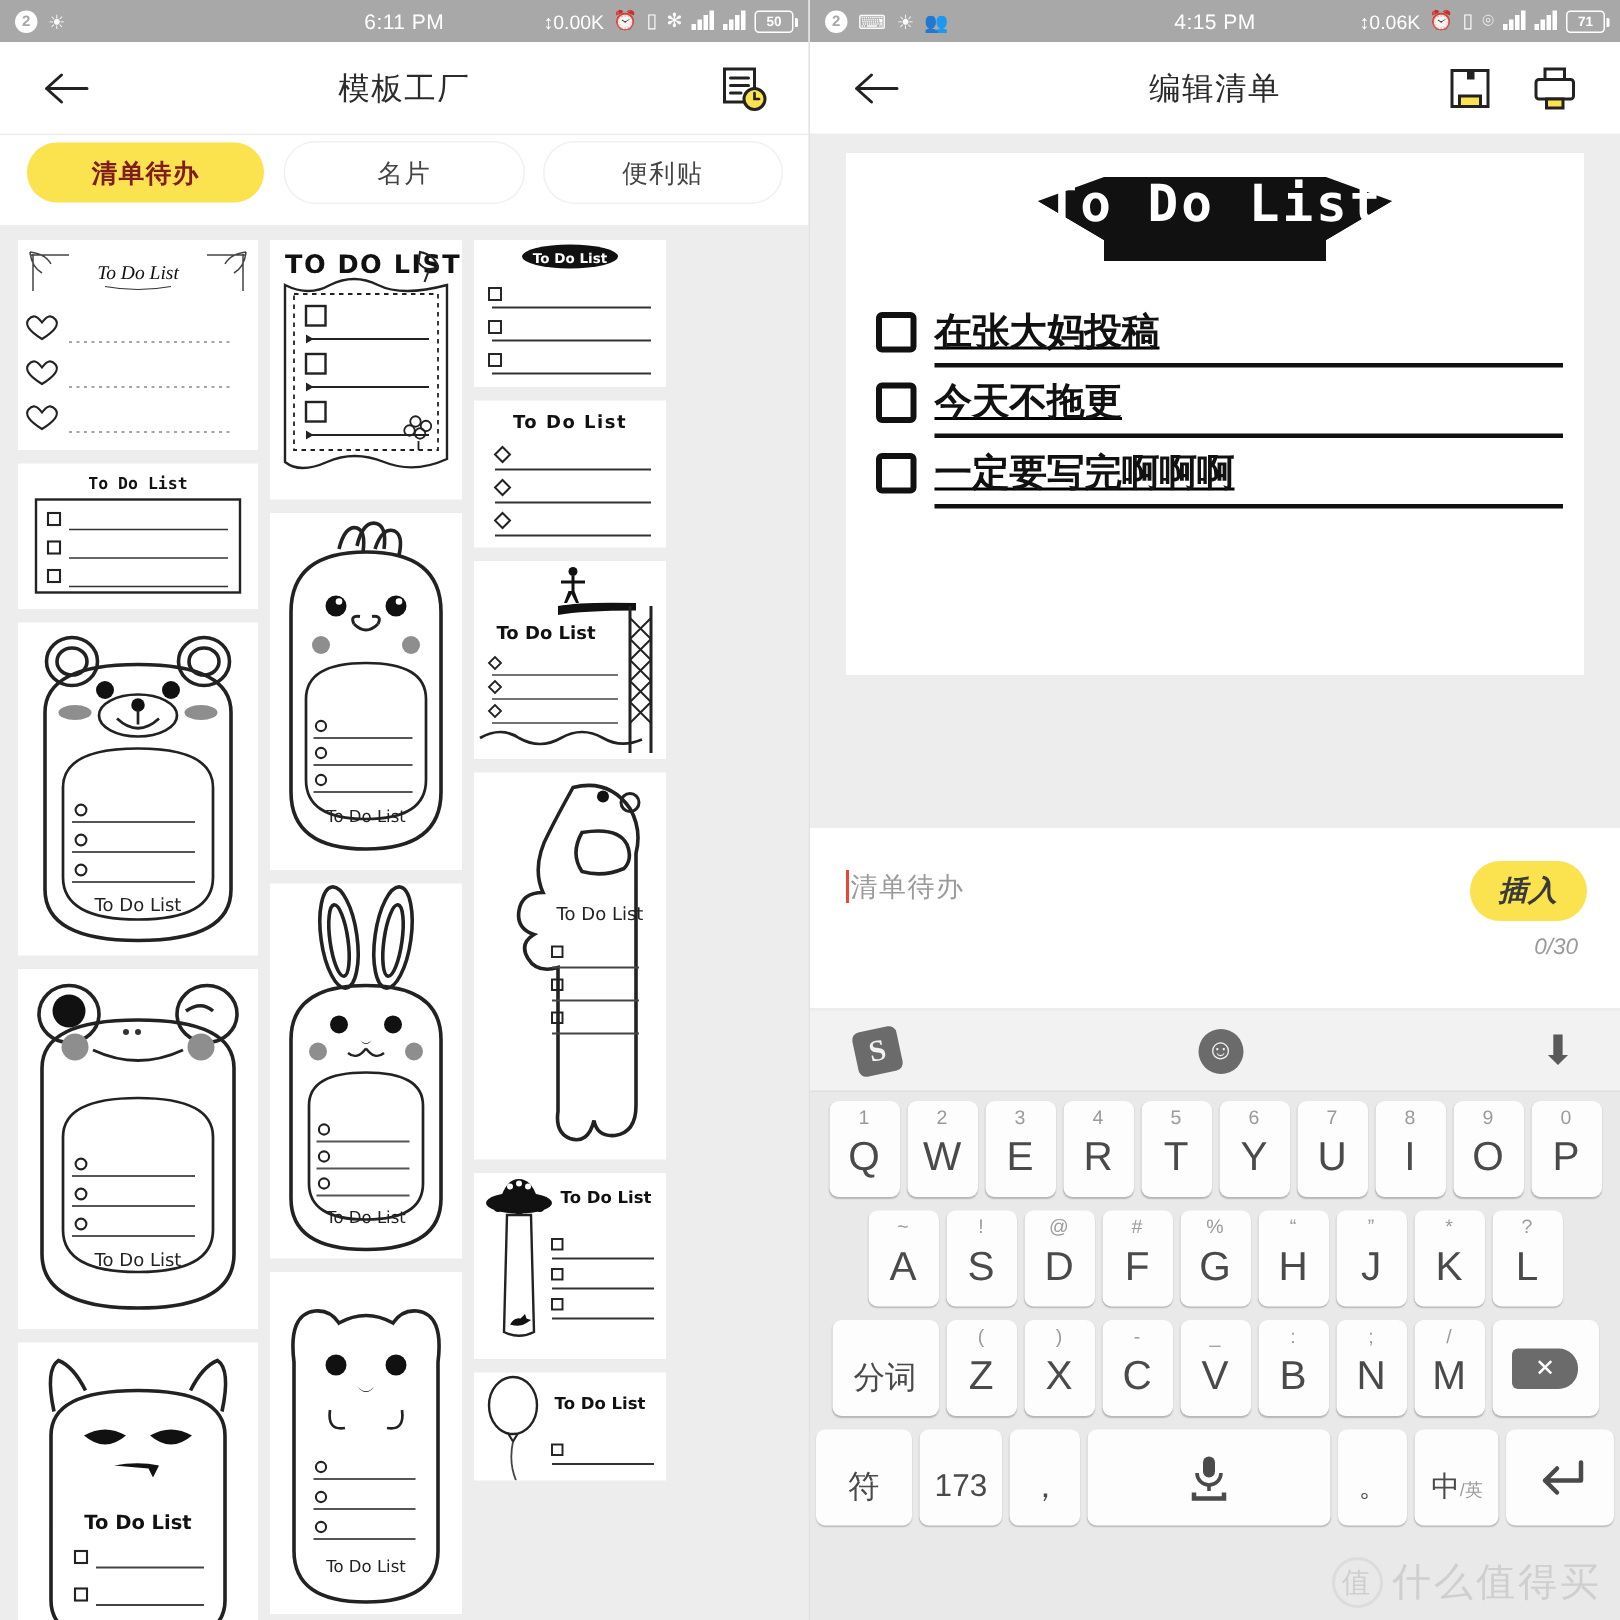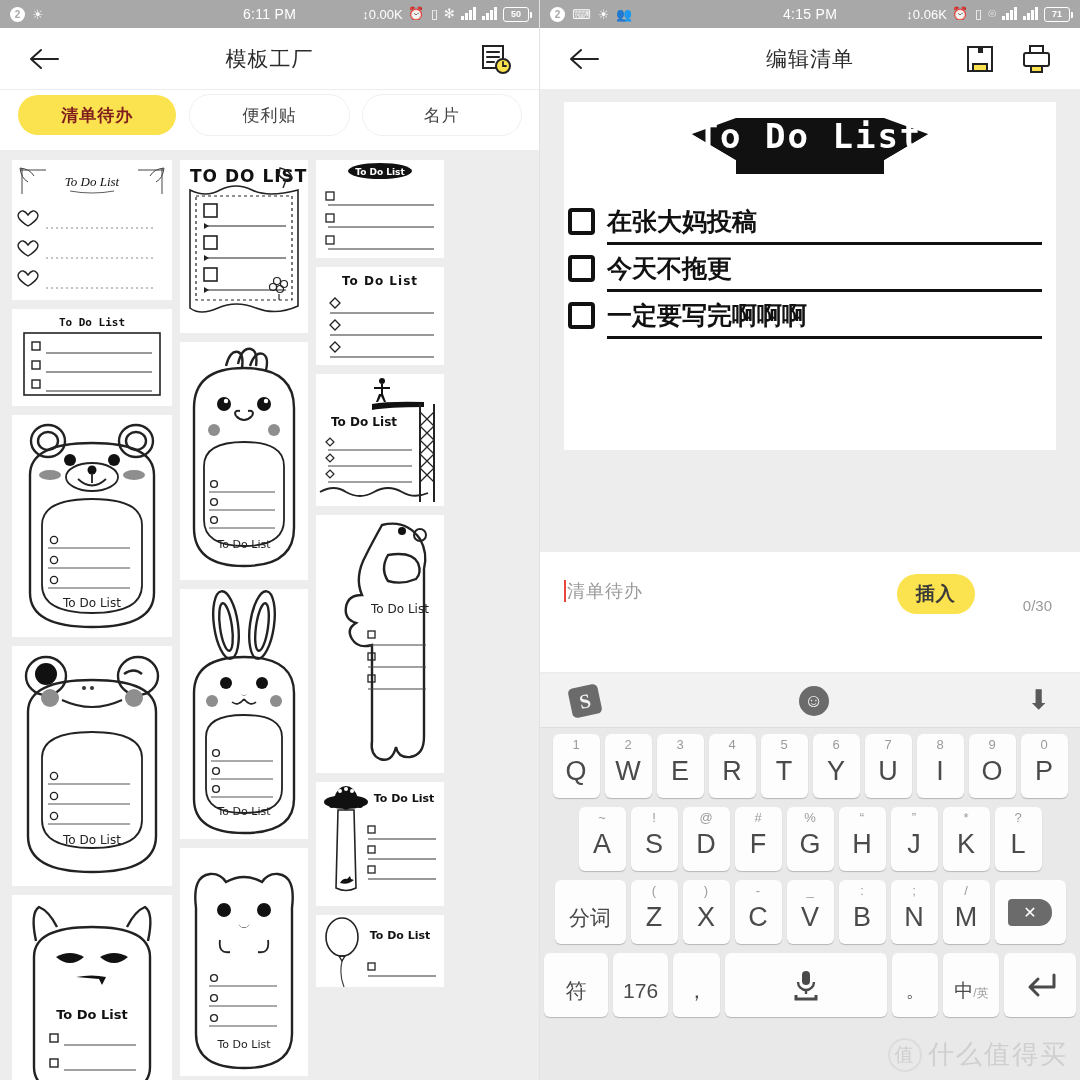--- a/index.html
+++ b/index.html
@@ -192,22 +192,22 @@
             <path d="M9 10 h12 M9 15 h12 M9 20 h7" stroke="#222" stroke-width="2" stroke-linecap="round"></path>
             <circle cx="25" cy="24" r="7" fill="#FBE24F" stroke="#222" stroke-width="2"></circle>
             <path d="M25 20 v4 h3" stroke="#222" stroke-width="1.8" fill="none" stroke-linecap="round"></path>
           </svg>
         </div>
       </div>
     </div>
 
     <div class="tabbar">
       <div class="tab active">清单待办</div>
+      <div class="tab">名片</div>
       <div class="tab">便利贴</div>
-      <div class="tab">名片</div>
     </div>
 
     <div class="grid-wrap">
       <div class="grid">
 
         <div class="col c1">
           <div class="card" style="height:140px">
             <svg viewBox="0 0 160 140">
               <text x="80" y="26" text-anchor="middle" font-size="13" font-family="Liberation Serif,serif" font-style="italic" fill="#111">To Do List</text>
               <path d="M58 31 q22 4 44 0" stroke="#333" stroke-width=".8" fill="none"></path>
@@ -638,21 +638,21 @@
       <div class="canvas-card">
         <svg viewBox="0 0 492 348" preserveAspectRatio="none">
           <g>
             <path d="M128 32 L172 16 L320 16 L364 32 L320 58 L172 58 Z" fill="#111"></path>
             <path d="M128 32 L172 58 L172 72 L320 72 L320 58 L364 32 Z" fill="#111"></path>
           </g>
         </svg>
         <div style="position:absolute;left:0;right:0;top:14px;text-align:center;pointer-events:none;">
           <span style="color:#fff;font-size:34px;font-weight:bold;letter-spacing:2px;font-family:'DejaVu Sans Mono',monospace;">To Do List</span>
         </div>
-        <div style="position:absolute;left:4px;right:14px;top:106px;">
+        <div style="position:absolute;left:20px;right:14px;top:106px;text-decoration:underline;">
           <div style="display:flex;align-items:flex-start;margin-bottom:10px;">
             <span style="display:inline-block;width:27px;height:27px;border:4px solid #111;border-radius:4px;margin-right:12px;flex:none;"></span>
             <div style="flex:1;">
               <div style="font-size:25px;font-weight:bold;color:#111;line-height:27px;">在张大妈投稿</div>
               <div style="height:3px;background:#111;margin-top:7px;"></div>
             </div>
           </div>
           <div style="display:flex;align-items:flex-start;margin-bottom:10px;">
             <span style="display:inline-block;width:27px;height:27px;border:4px solid #111;border-radius:4px;margin-right:12px;flex:none;"></span>
             <div style="flex:1;">
@@ -669,21 +669,21 @@
           </div>
         </div>
       </div>
 
       <div class="input-zone">
         <div class="input-row">
           <div class="txt-field">
             <span class="caret"></span>
             <span class="placeholder">清单待办</span>
           </div>
-          <div style="display:flex;flex-direction:row;align-items:flex-end;">
+          <div style="display:flex;flex-direction:column;align-items:flex-end;font-style:italic;">
             <div class="insert-btn">插入</div>
             <div class="counter">0/30</div>
           </div>
         </div>
       </div>
 
       <div class="kb">
         <div class="kb-toolbar">
           <div class="kb-logo">S</div>
           <div class="kb-emoji">☺</div>
@@ -809,21 +809,21 @@
             <div class="key del wide">
                 <span class="pill">✕</span>
               </div>
           </div>
 
           <div class="kb-row bottom">
             <div class="key k-sym">
                 <span class="main">符</span>
               </div>
             <div class="key k-123">
-                <span class="main">176</span>
+                <span class="main">173</span>
               </div>
             <div class="key k-comma">
                 <span class="main">，</span>
               </div>
             <div class="key k-space">
               <svg width="40" height="40" viewBox="0 0 40 40">
                 <rect x="16" y="6" width="8" height="14" rx="4" fill="#4a4a4a"></rect>
                 <path d="M12 17 a8 8 0 0 0 16 0" fill="none" stroke="#4a4a4a" stroke-width="2.4"></path>
                 <path d="M20 25 v4" stroke="#4a4a4a" stroke-width="2.4"></path>
                 <path d="M10 30 v4 h20 v-4" fill="none" stroke="#4a4a4a" stroke-width="3"></path>

